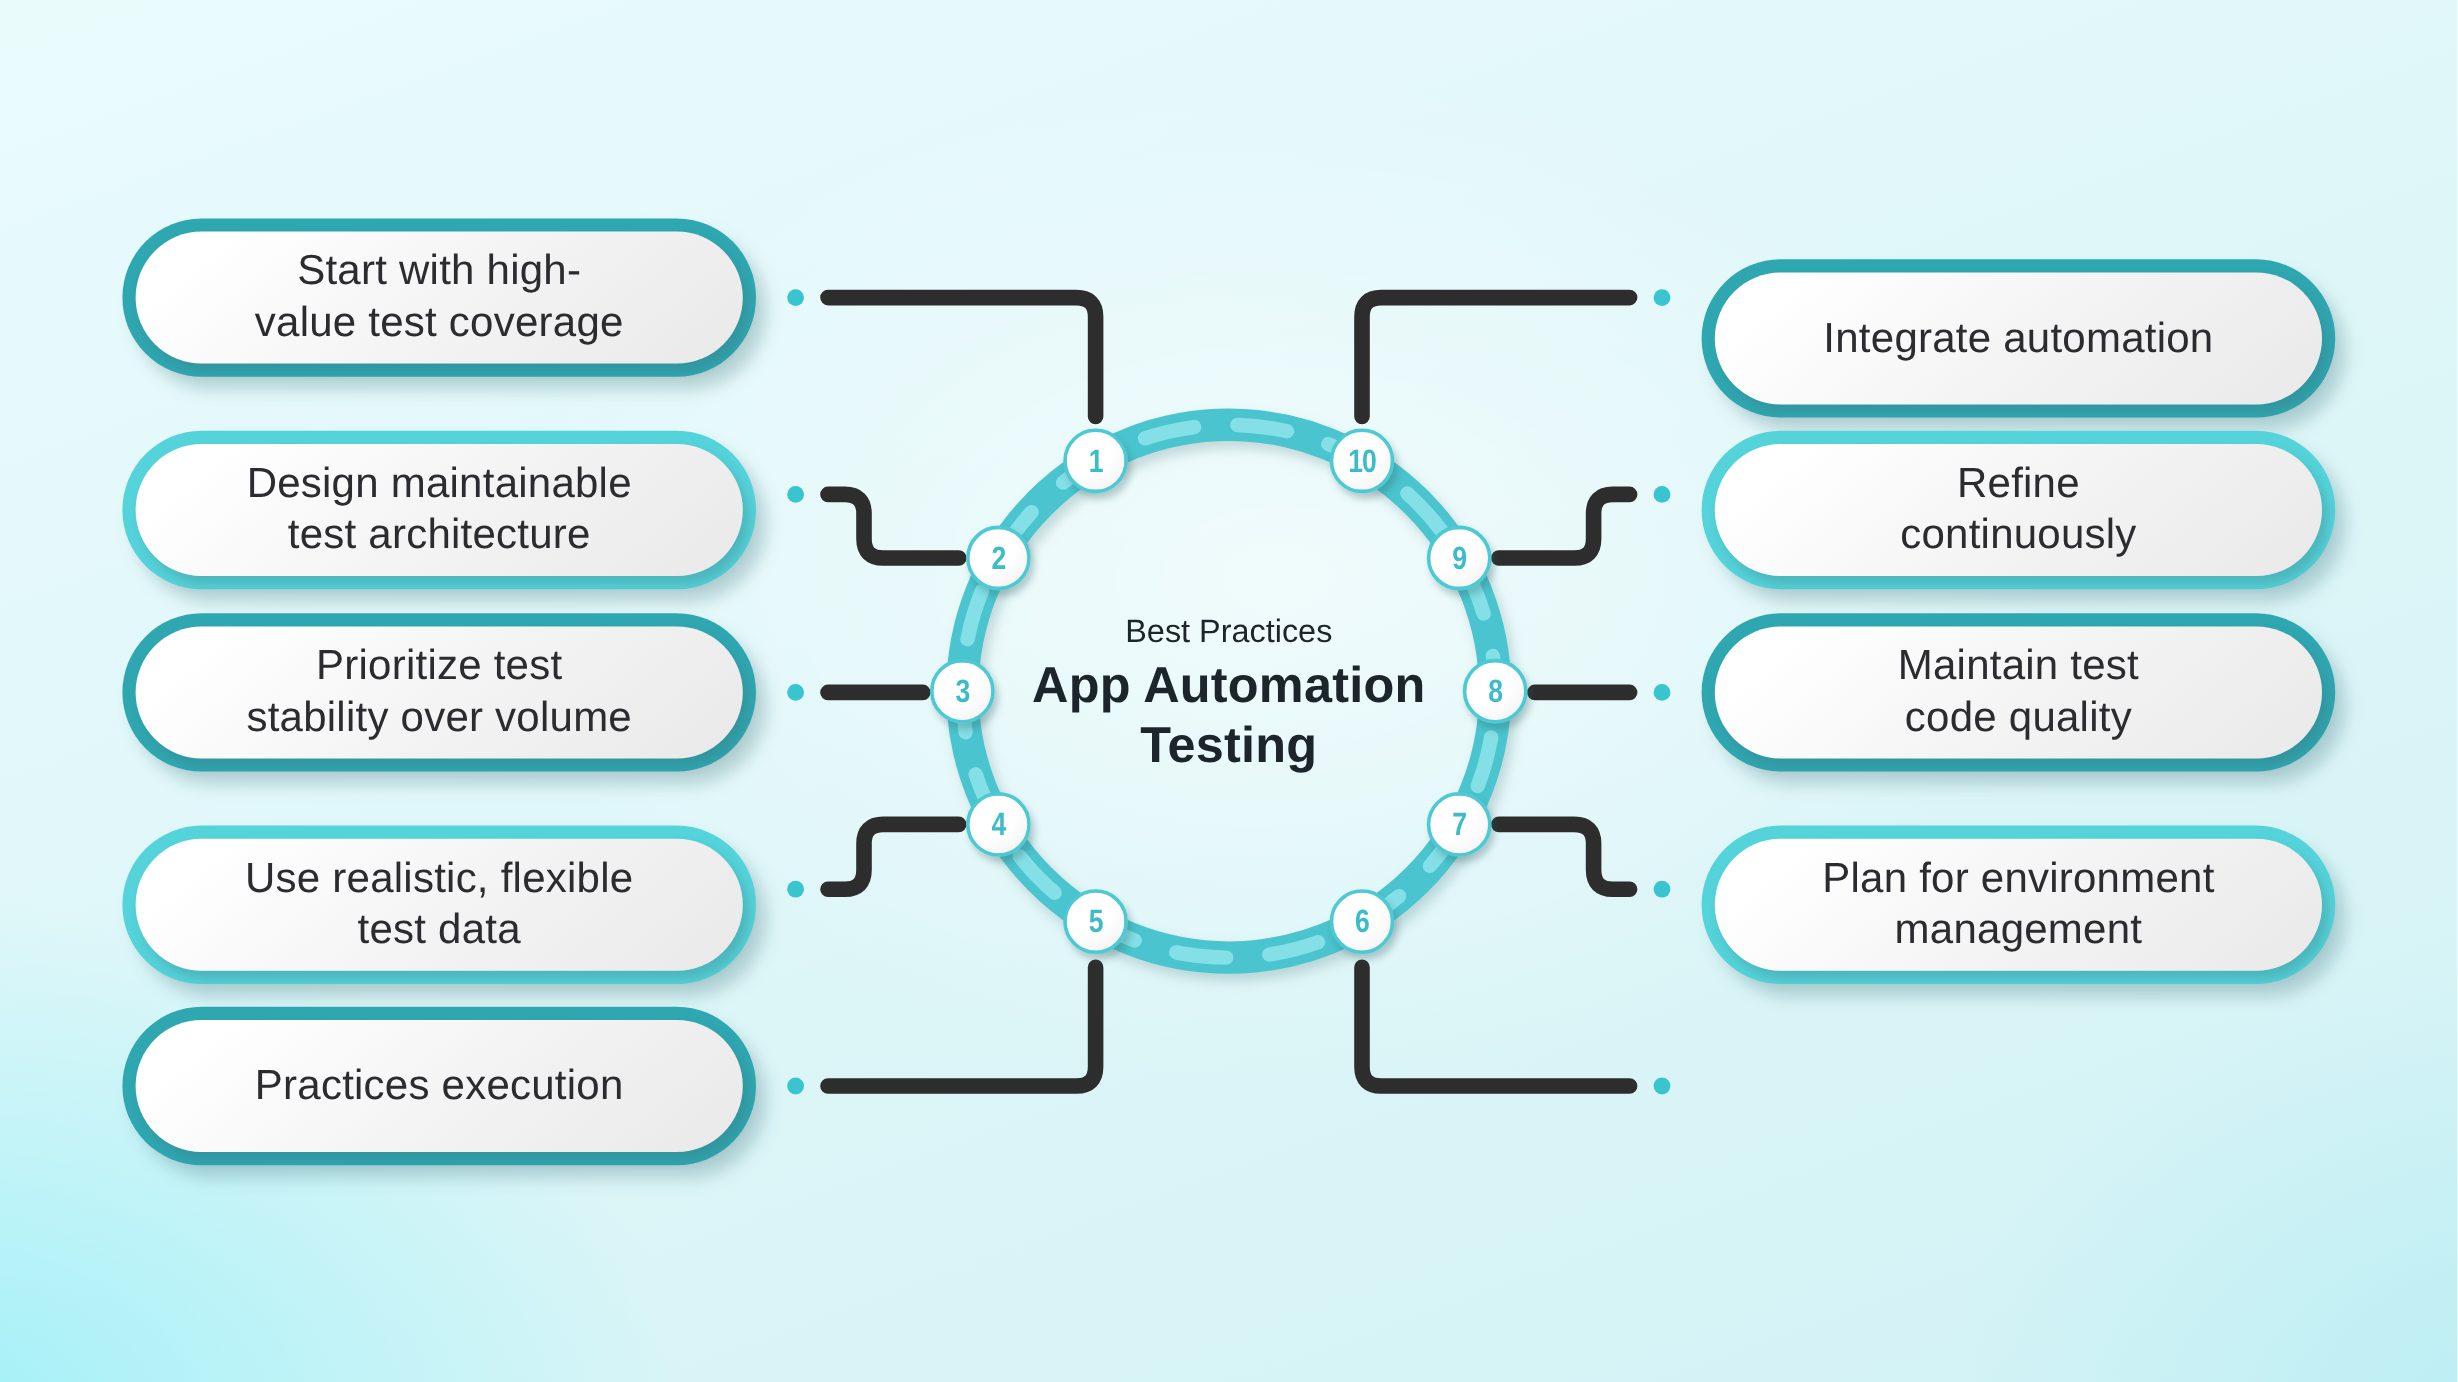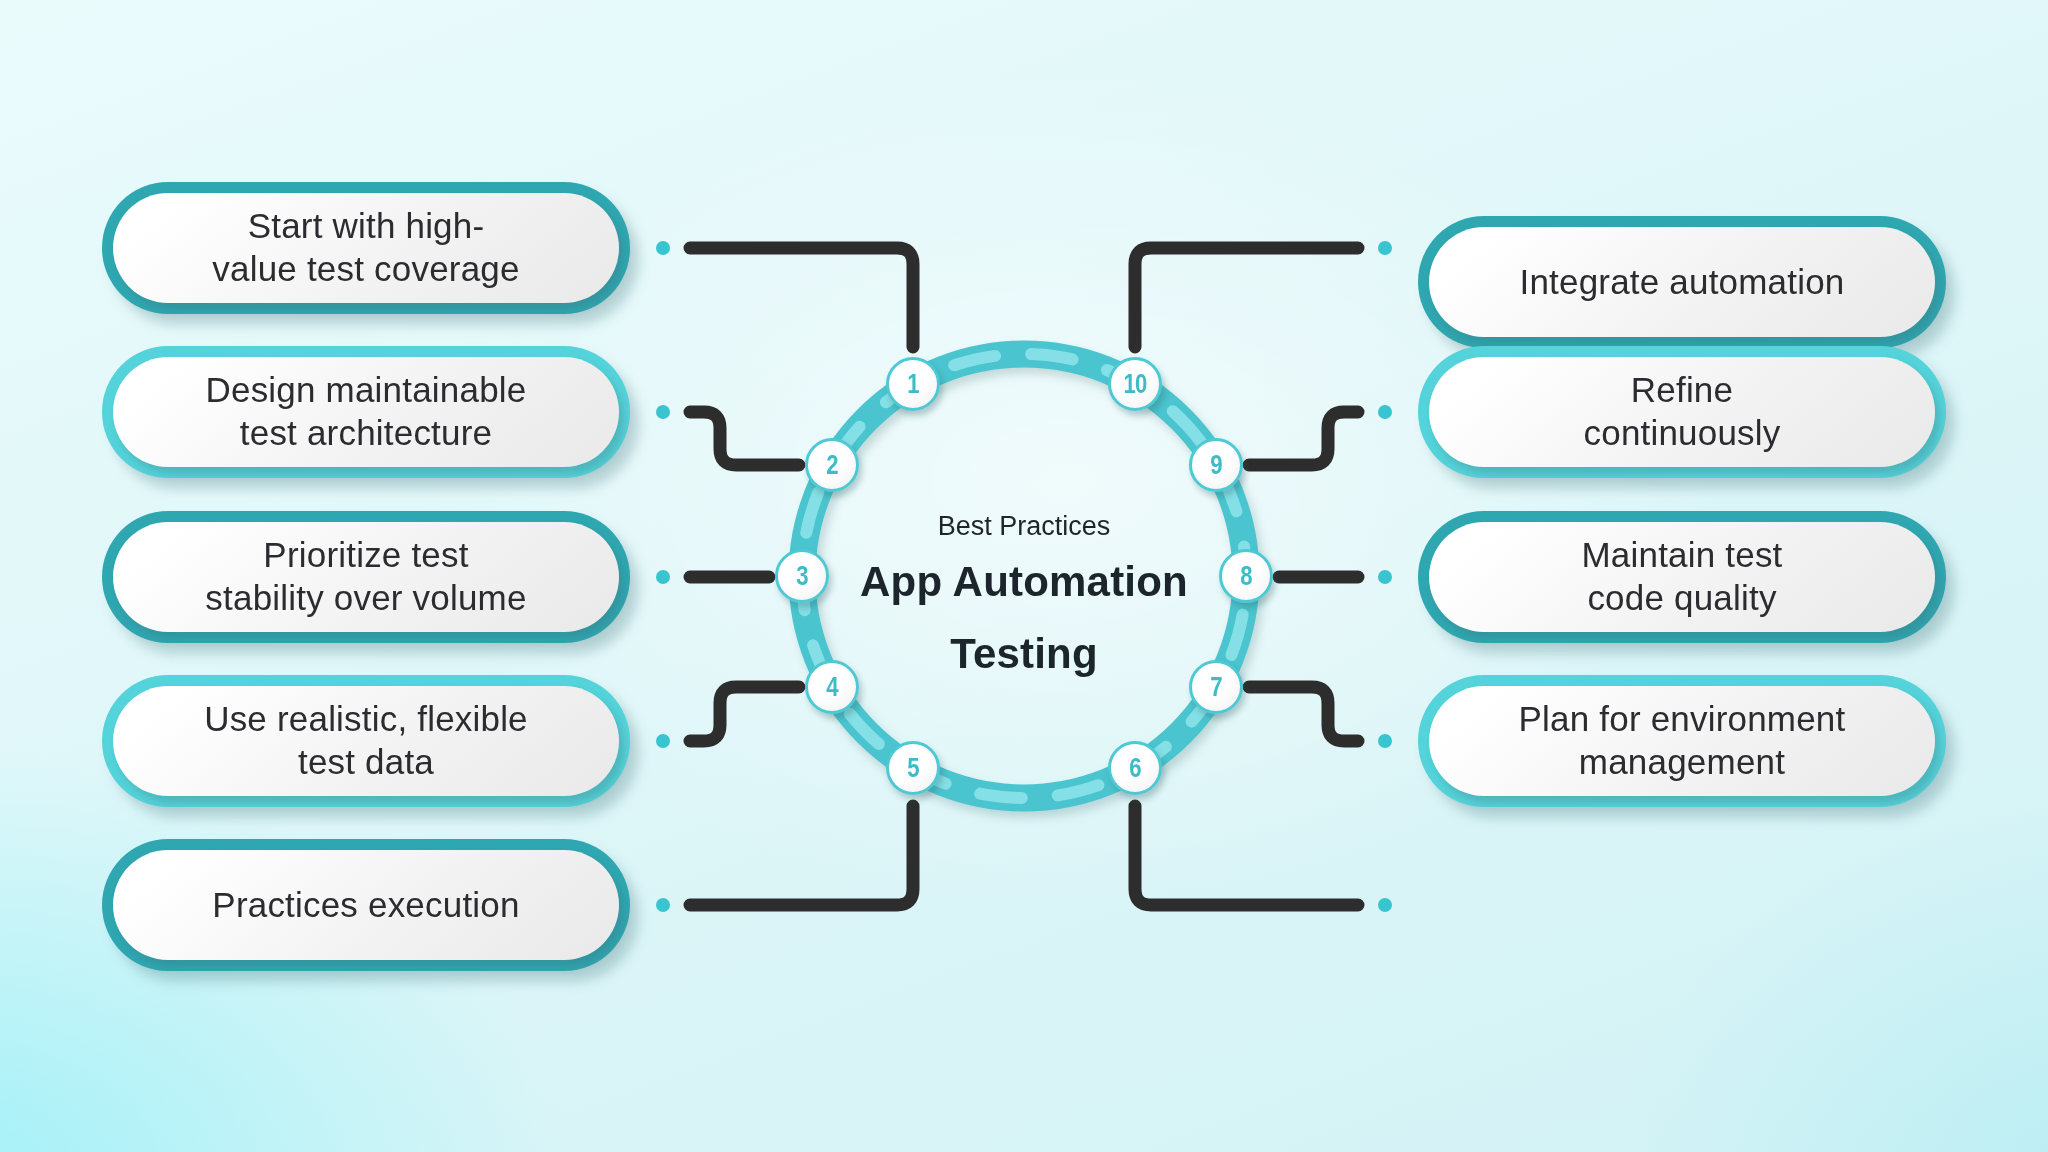--- a/index.html
+++ b/index.html
@@ -15,21 +15,21 @@
       radial-gradient(900px 700px at 103% 103%, rgba(140,230,240,0.35), rgba(140,230,240,0) 55%),
       linear-gradient(160deg, #eafbfc 0%, #def6f8 50%, #d2f2f5 100%);
   }
   
   .pill{
     position:absolute;width:528px;height:132px;box-sizing:border-box;
     border-radius:66px;padding:11px;
     box-shadow:9px 11px 12px rgba(96,144,150,0.35);
   }
   .pill.dark{background:#2fa7b1;}
-  .pill.light{background:#54d3da;}
+  .pill.light{background:#54d3da;margin-top:13px;}
   .pill-inner{
     width:100%;height:100%;box-sizing:border-box;border-radius:55px;
     background:linear-gradient(140deg,#ffffff 12%,#f3f3f3 55%,#e9e9e9 100%);
     box-shadow:5px 7px 9px rgba(60,105,110,0.28);
     display:flex;align-items:center;justify-content:center;text-align:center;
   }
   .pill-label{
     white-space:pre-line;color:#2b2b30;font-size:35px;font-weight:500;
     line-height:1.22;letter-spacing:0.2px;
   }
@@ -49,21 +49,21 @@
   .badge-num{
     color:#3cbcc8;font-weight:bold;font-size:27px;letter-spacing:-1px;
     transform:scaleX(0.82);
     text-shadow:1px 1px 0 rgba(255,255,255,0.9);
   }
   
   .center-text{
     position:absolute;left:814px;top:506px;width:420px;text-align:center;color:#1c242c;
   }
   .center-sub{font-size:27px;font-weight:500;line-height:40px;}
-  .center-title{font-size:42px;font-weight:bold;line-height:72px;letter-spacing:0.2px;}
+  .center-title{font-size:42px;font-weight:bold;line-height:50px;letter-spacing:0.2px;}
   svg{position:absolute;left:0;top:0;}
 </style>
 </head>
 <body>
 
 <div class="stage">
 
   <svg width="2048" height="1152" viewBox="0 0 2048 1152">
     <g>
       <circle cx="1024" cy="576" r="222" fill="none" stroke="#4ac4ce" stroke-width="27" style="filter:drop-shadow(4px 6px 5px rgba(70,115,120,0.25))"></circle>

